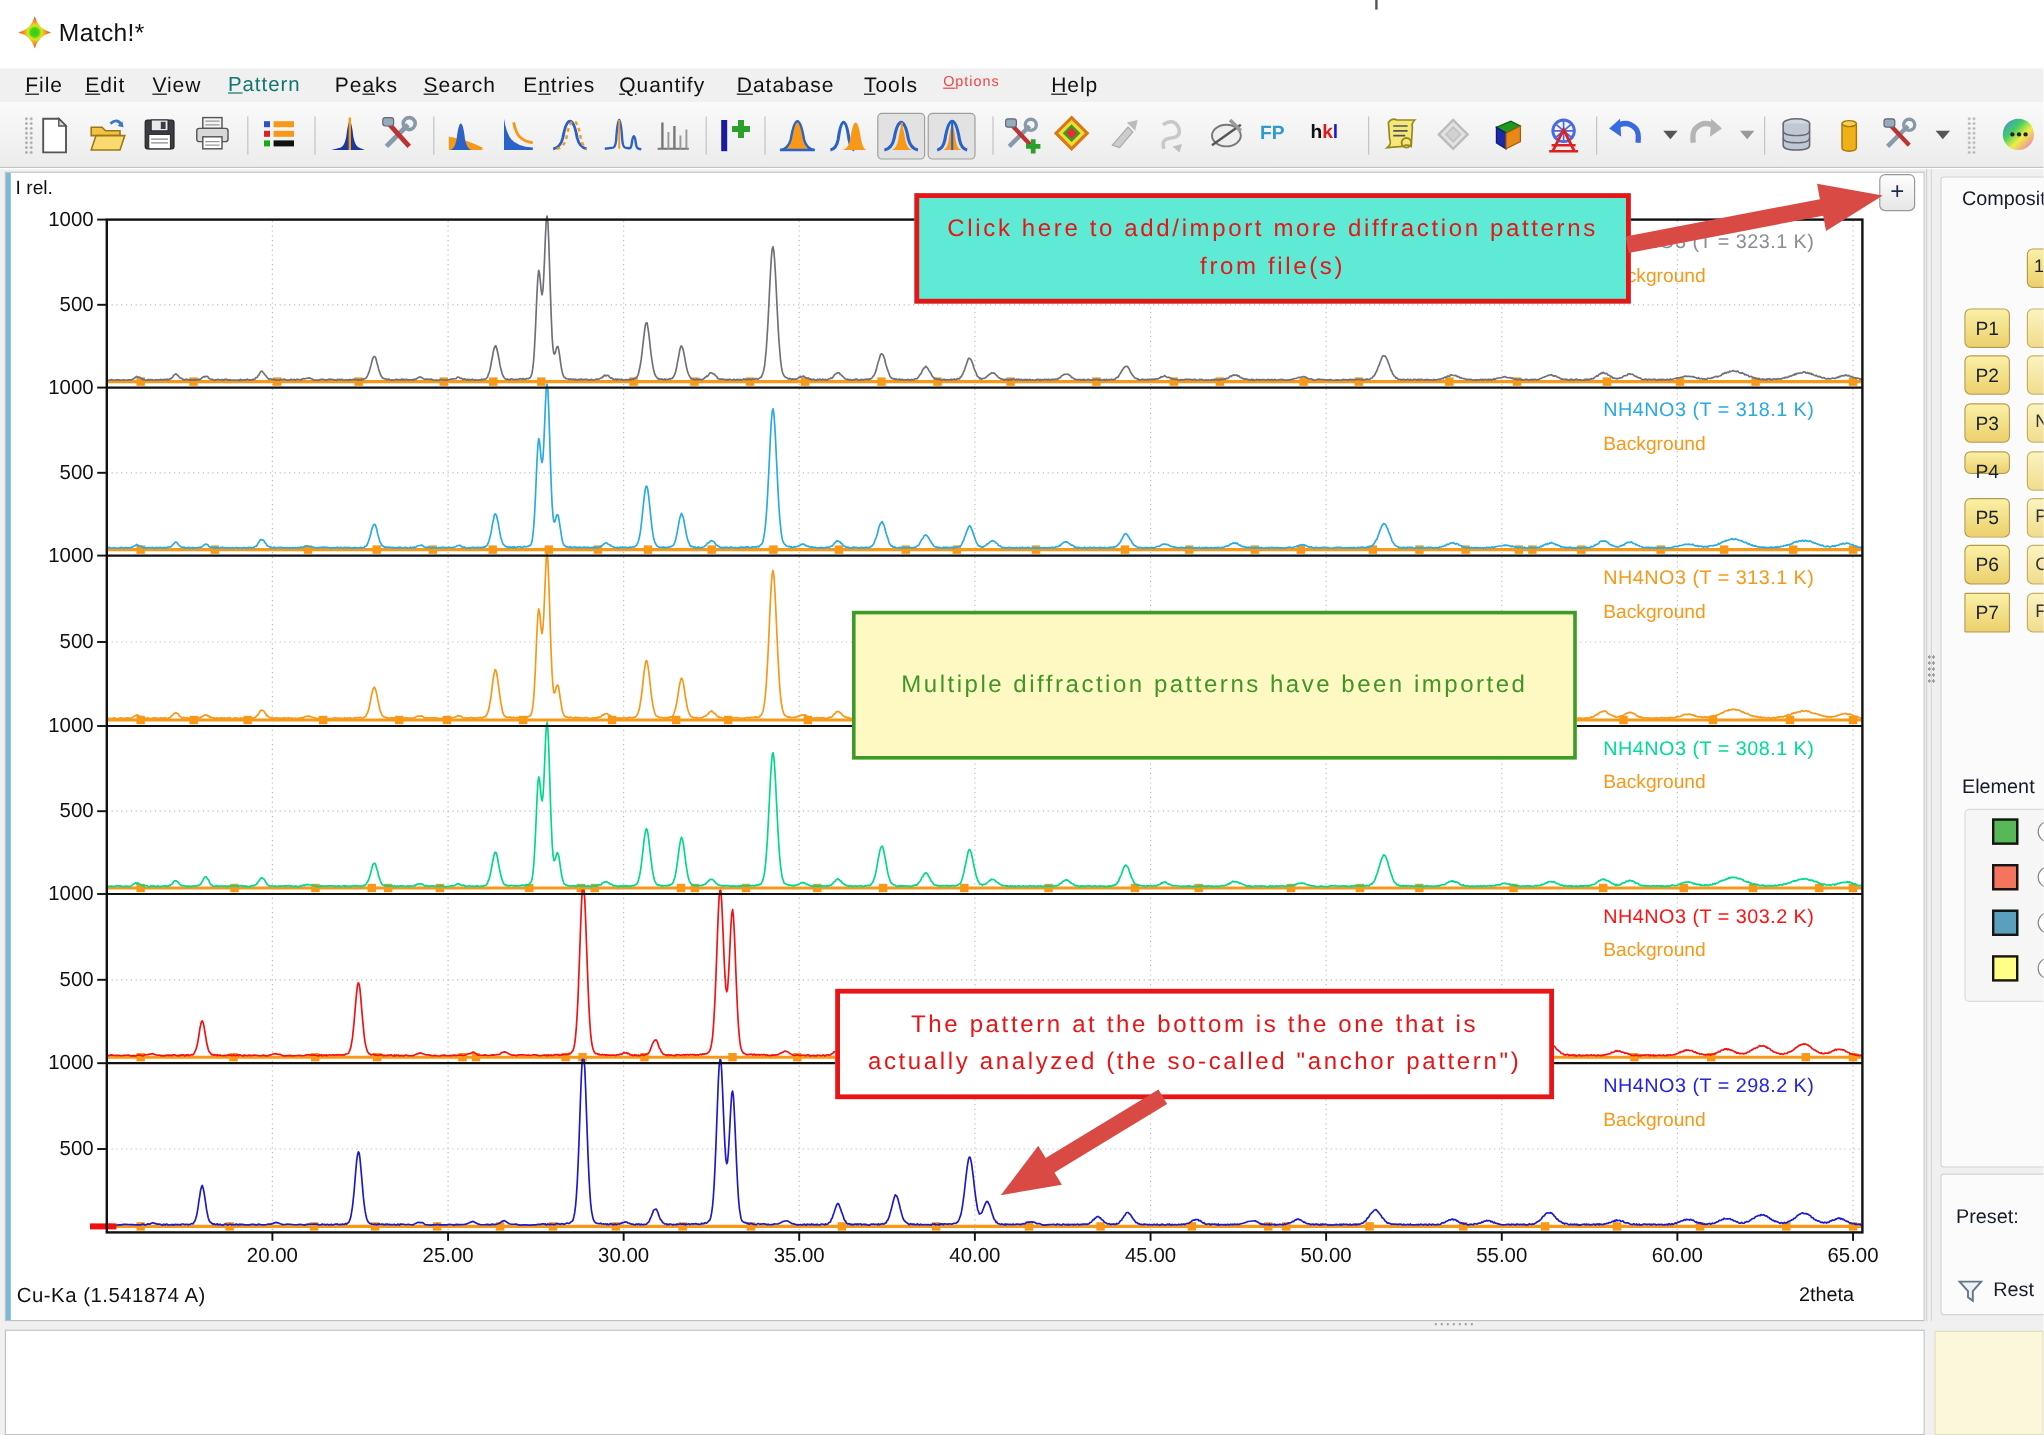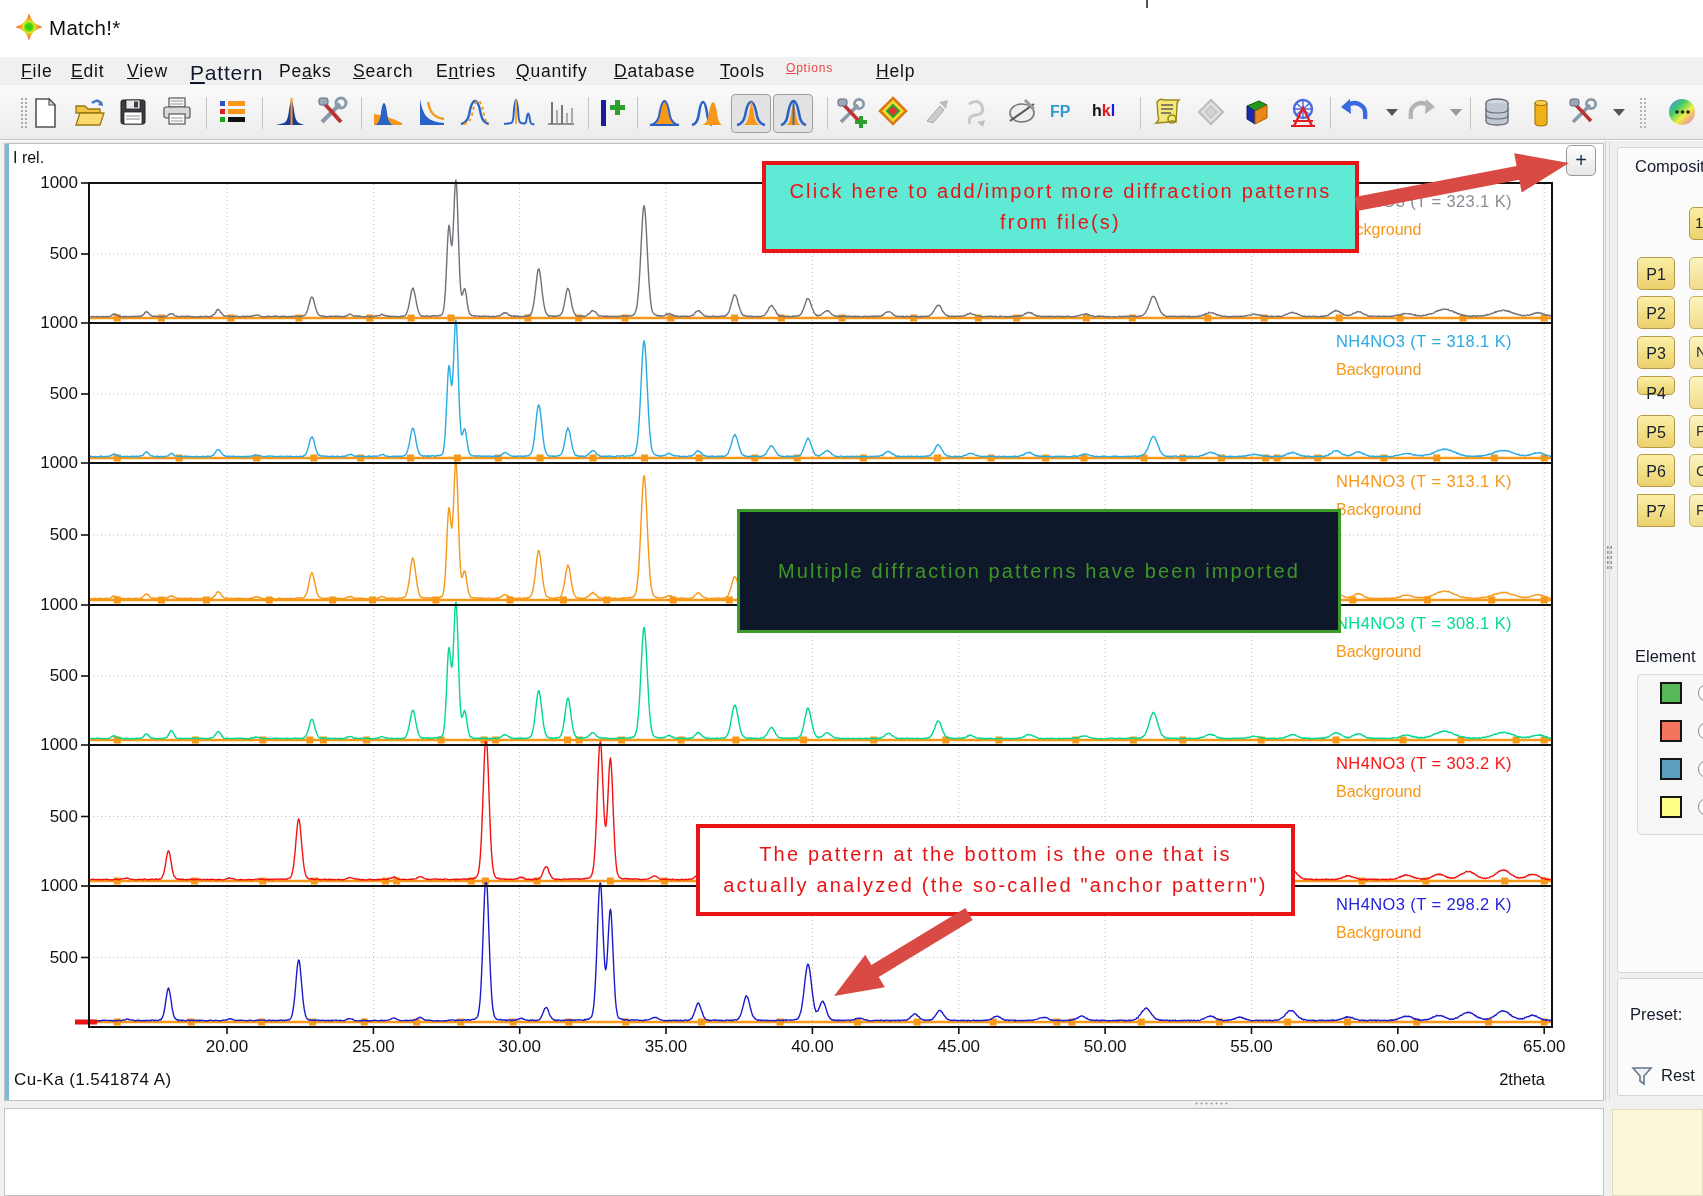--- a/index.html
+++ b/index.html
@@ -15,21 +15,21 @@
       </radialGradient>
     </defs>
     <path d="M15 1.5 Q17.8 12.2 28.5 15 Q17.8 17.8 15 28.5 Q12.2 17.8 1.5 15 Q12.2 12.2 15 1.5 Z" fill="url(#star)"></path>
   </svg>
 <div style="position:absolute;left:49px;top:16px;font-size:20.5px;letter-spacing:0.3px;color:#111">Match!*</div>
 <div style="position:absolute;left:1146px;top:0;width:2px;height:8px;background:#555"></div>
 <div style="position:absolute;left:0;top:57px;width:1703px;height:28px;background:#f0f0f0"></div>
 <div style="position:absolute;left:21px;top:61px;font-size:17.5px;letter-spacing:0.8px;color:#111"><span style="text-decoration:underline">F</span>ile</div>
 <div style="position:absolute;left:71px;top:61px;font-size:17.5px;letter-spacing:0.8px;color:#111"><span style="text-decoration:underline">E</span>dit</div>
 <div style="position:absolute;left:127px;top:61px;font-size:17.5px;letter-spacing:0.8px;color:#111"><span style="text-decoration:underline">V</span>iew</div>
-<div style="position:absolute;left:190px;top:61px;font-size:21px;letter-spacing:0.8px;color:#0f172a"><span style="text-decoration:underline">P</span>attern</div>
+<div style="position:absolute;left:190px;top:61px;font-size:17px;letter-spacing:0.8px;color:#0f766e"><span style="text-decoration:underline">P</span>attern</div>
 <div style="position:absolute;left:279px;top:61px;font-size:17.5px;letter-spacing:0.8px;color:#111">Pe<span style="text-decoration:underline">a</span>ks</div>
 <div style="position:absolute;left:353px;top:61px;font-size:17.5px;letter-spacing:0.8px;color:#111"><span style="text-decoration:underline">S</span>earch</div>
 <div style="position:absolute;left:436px;top:61px;font-size:17.5px;letter-spacing:0.8px;color:#111">E<span style="text-decoration:underline">n</span>tries</div>
 <div style="position:absolute;left:516px;top:61px;font-size:17.5px;letter-spacing:0.8px;color:#111"><span style="text-decoration:underline">Q</span>uantify</div>
 <div style="position:absolute;left:614px;top:61px;font-size:17.5px;letter-spacing:0.8px;color:#111"><span style="text-decoration:underline">D</span>atabase</div>
 <div style="position:absolute;left:720px;top:61px;font-size:17.5px;letter-spacing:0.8px;color:#111"><span style="text-decoration:underline">T</span>ools</div>
 <div style="position:absolute;left:786px;top:61px;font-size:12px;letter-spacing:0.8px;color:#ef4444"><span style="text-decoration:underline">O</span>ptions</div>
 <div style="position:absolute;left:876px;top:61px;font-size:17.5px;letter-spacing:0.8px;color:#111"><span style="text-decoration:underline">H</span>elp</div>
 <div style="position:absolute;left:0;top:85px;width:1703px;height:55px;background:linear-gradient(#fafafa,#ececec);border-bottom:1px solid #c2c2c2"></div>
 <div style="position:absolute;left:20px;top:97px;width:8px;height:32px;background-image:radial-gradient(#a9a9a9 1px, transparent 1.2px);background-size:4px 4px"></div>
@@ -526,17 +526,17 @@
 <div style="position:absolute;left:1698px;top:798px;width:18px;height:18px;background:#fff;border:1.5px solid #888;border-radius:50%"></div>
 <div style="position:absolute;left:1617px;top:978px;width:95px;height:118px;background:#fbfbfb;border:1px solid #d4d4d4;border-radius:3px"></div>
 <div style="position:absolute;left:1630px;top:1005px;font-size:16.5px;color:#151c28">Preset:</div>
 <svg style="position:absolute;left:1630px;top:1064px" width="24" height="24" viewBox="0 0 24 24">
     <path d="M3 4 h18 l-7 8 v8 l-4 -3 v-5 z" fill="#eef2f6" stroke="#667788" stroke-width="1.6"></path>
   </svg>
 <div style="position:absolute;left:1661px;top:1066px;font-size:16.5px;color:#151c28">Rest</div>
 <div style="position:absolute;left:1612px;top:1109px;width:91px;height:87px;background:#fbf7da;border:1px solid #e0dcc0"></div>
 <div style="position:absolute;background:#5eead4;border:4px solid #e81416;color:#e81416;font-size:20px;letter-spacing:2.2px;text-align:center;display:flex;align-items:center;justify-content:center;line-height:31px;left:762px;top:161px;width:597px;height:92px">Click here to add/import more diffraction patterns<br>from file(s)</div>
 <div style="position:absolute;background:#fff;border:4px solid #e81416;color:#e81416;font-size:20px;letter-spacing:2.2px;text-align:center;display:flex;align-items:center;justify-content:center;line-height:31px;left:696px;top:824px;width:599px;height:92px">The pattern at the bottom is the one that is<br>actually analyzed (the so-called "anchor pattern")</div>
-<div style="position:absolute;left:737px;top:509px;width:604px;height:124px;background:#0f172a;border:3px solid #3d9b28;color:#3f9626;font-size:20px;letter-spacing:2.1px;white-space:nowrap;text-align:center;display:flex;align-items:center;justify-content:center">Multiple diffraction patterns have been imported</div>
+<div style="position:absolute;left:710px;top:509px;width:604px;height:124px;background:#fef9c3;border:3px solid #3d9b28;color:#3f9626;font-size:20px;letter-spacing:2.1px;white-space:nowrap;text-align:center;display:flex;align-items:center;justify-content:center">Multiple diffraction patterns have been imported</div>
 <div style="position:absolute;left:1566px;top:145px;width:30px;height:31px;background:linear-gradient(#fefefe,#e6e6e6);border:1px solid #999;border-radius:5px;text-align:center;line-height:29px;font-size:20px;color:#1a2a4a">+</div>
 <svg width="1703" height="1196" viewBox="0 0 1703 1196" style="position:absolute;left:0;top:0;pointer-events:none">
     <polygon points="1357.3,210.9 1519.3,179.7 1521.7,192.5 1569.0,163.0 1514.2,153.2 1516.6,166.0 1354.7,197.1" fill="#d94a44"></polygon>
     <polygon points="965.4,908.0 871.4,965.1 865.2,954.8 834.0,996.0 884.9,987.3 878.7,977.1 972.6,920.0" fill="#d94a44"></polygon>
   </svg>
 </body></html>

